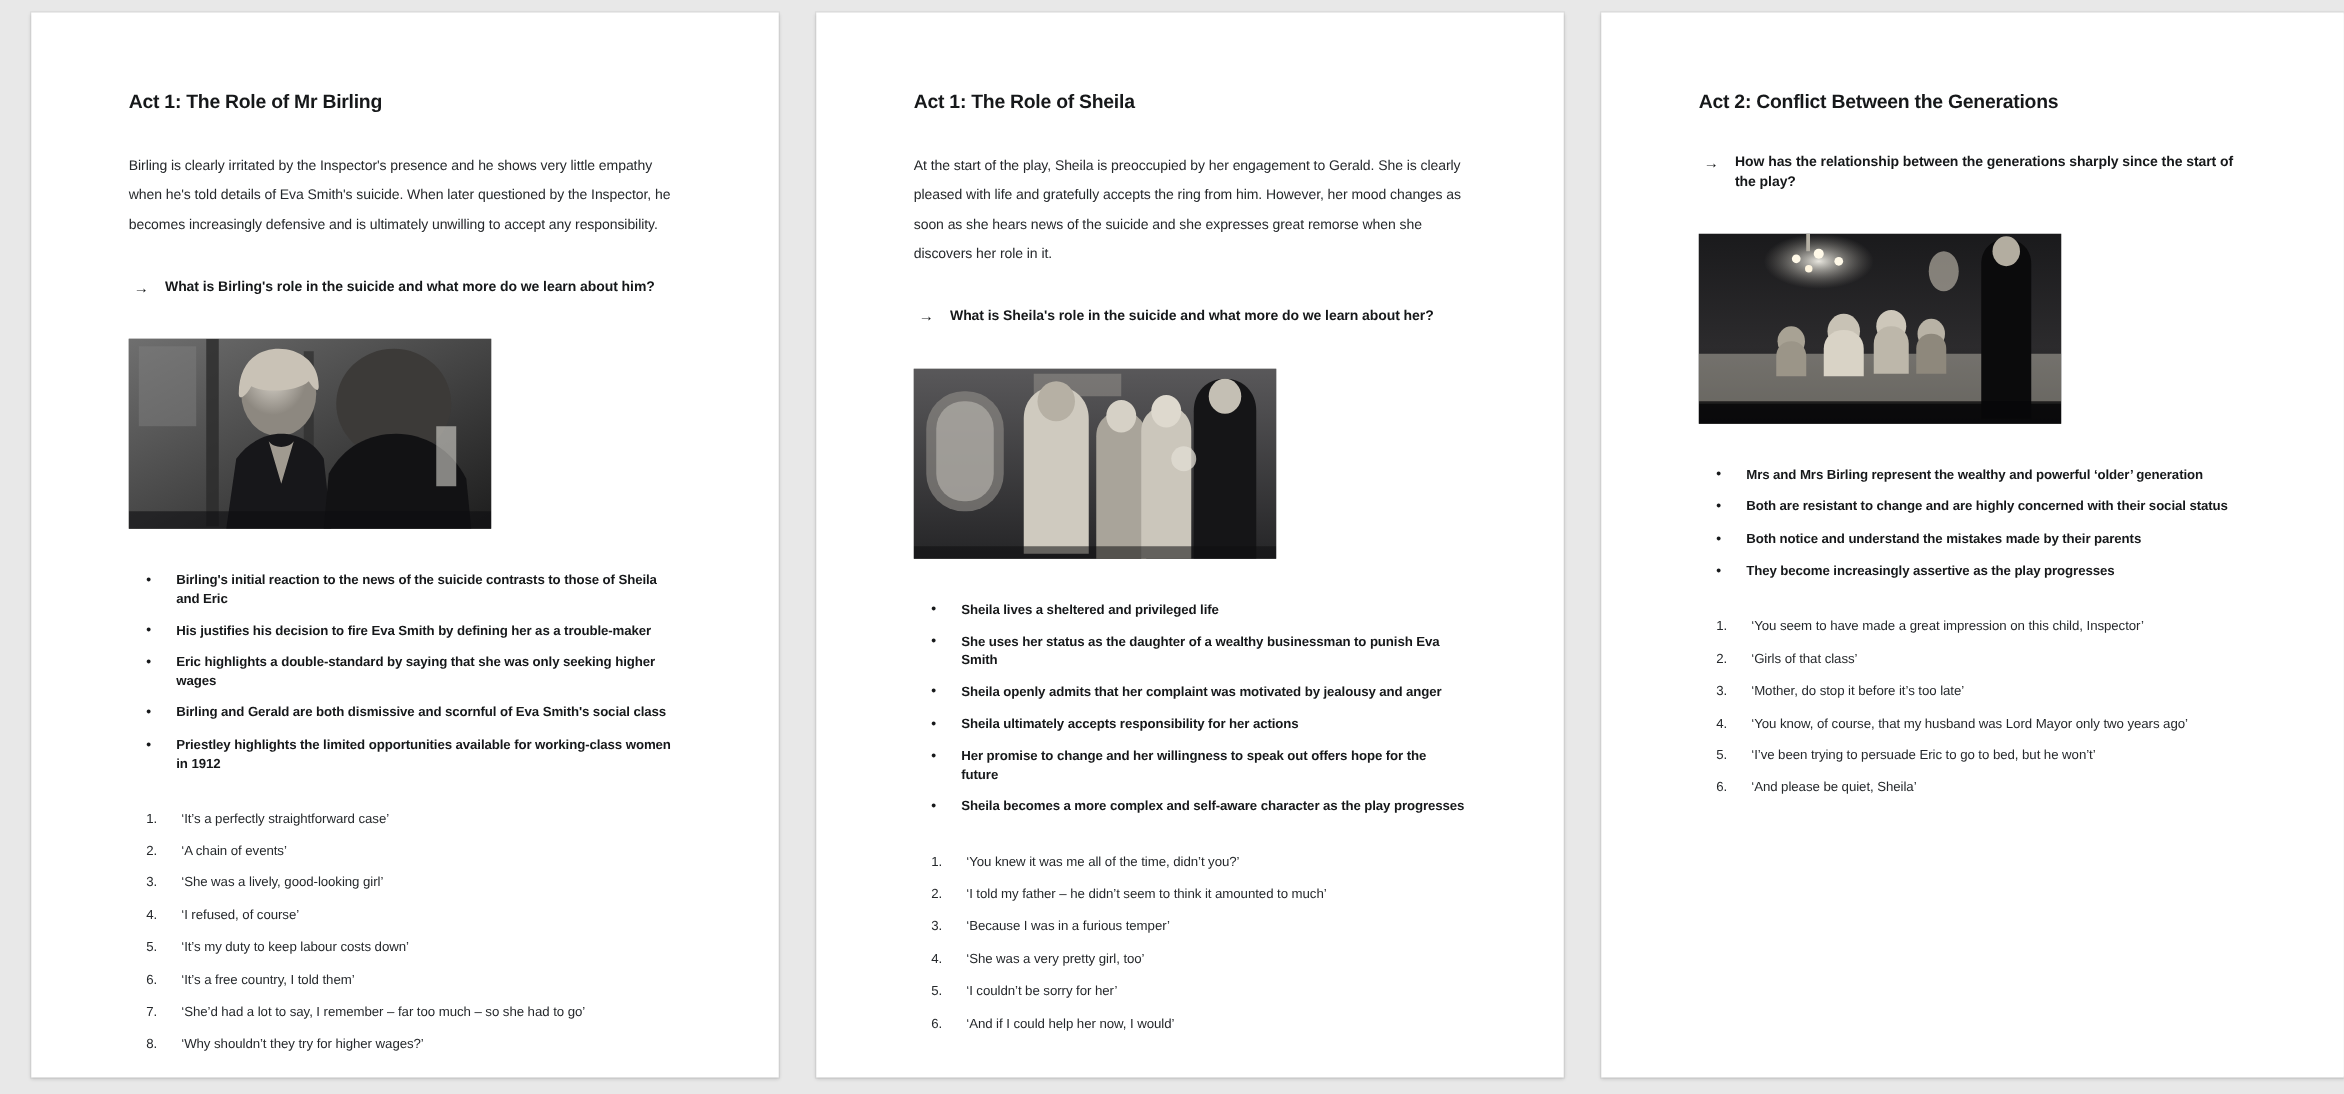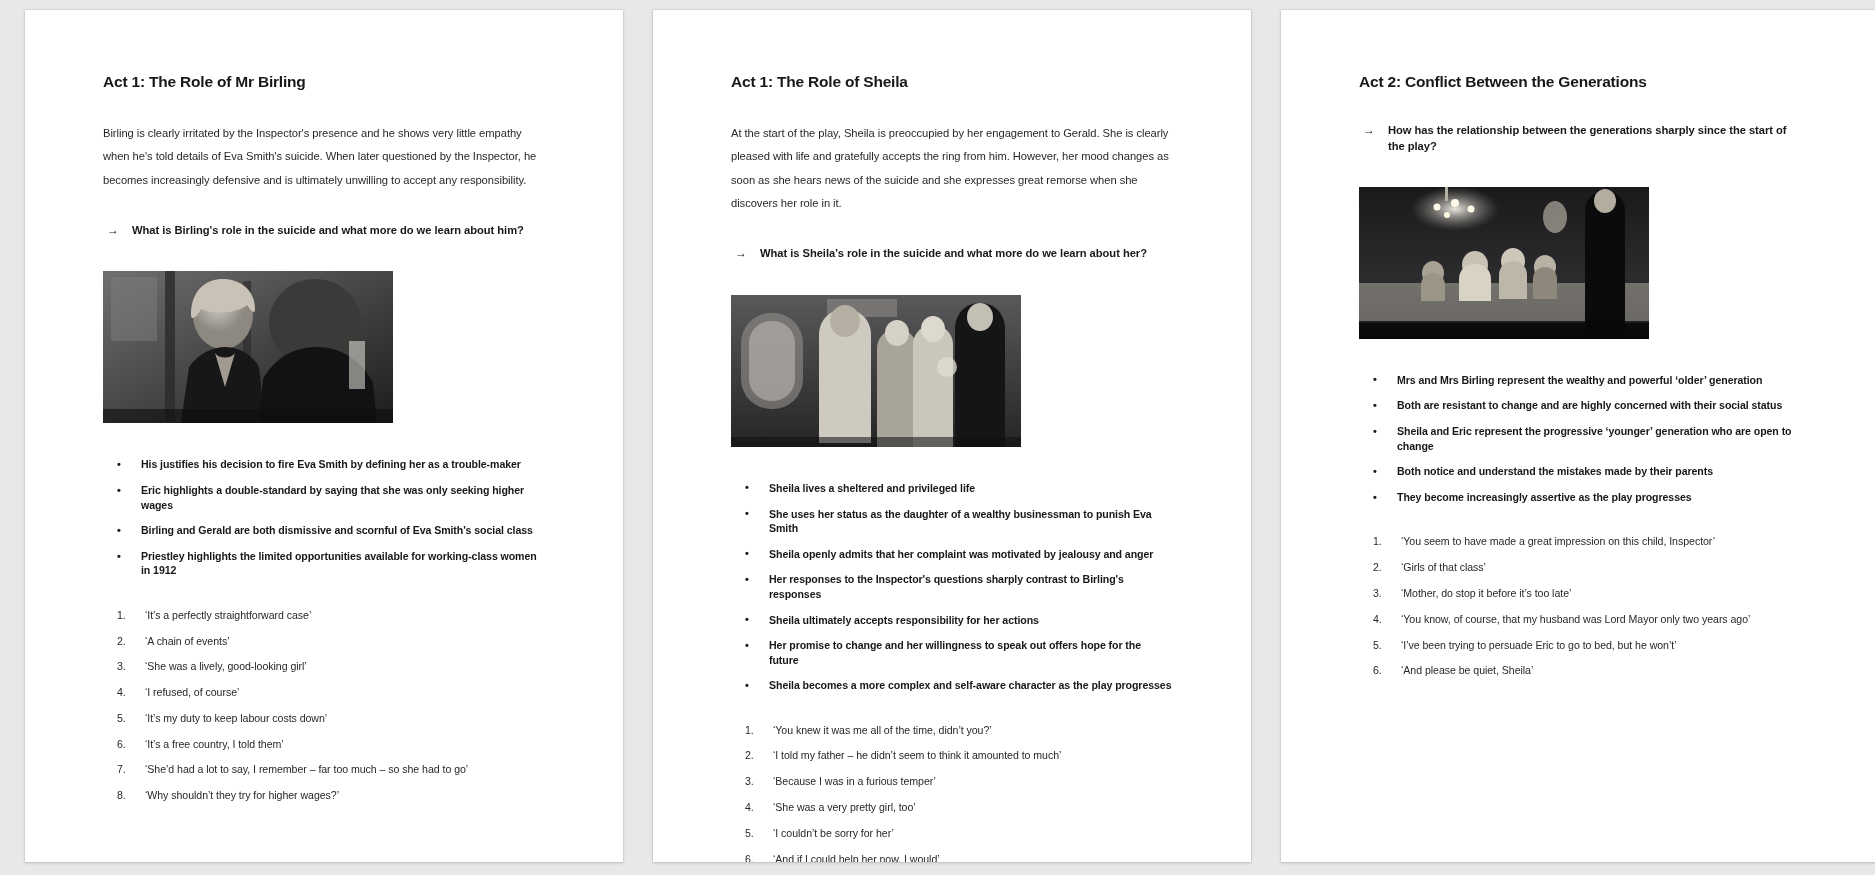--- a/index.html
+++ b/index.html
@@ -169,20 +169,21 @@
           <path d="M88 44c0-26 16-36 32-36s32 10 32 30c0 6-4 2-8-4-8 8-34 10-46 4-4 8-10 12-10 6z" fill="#c9c2b6"></path>
           <path d="M86 96c10-14 24-20 36-20s26 6 34 20l6 56H78z" fill="#17171a"></path>
           <path d="M112 82l10 34 10-34c-4 6-16 6-20 0z" fill="#b9b2a6" opacity="0.85"></path>
           <ellipse cx="212" cy="52" rx="46" ry="44" fill="#3c3a38"></ellipse>
           <path d="M160 108c12-22 32-32 54-32s44 12 56 36l4 40H156z" fill="#121214"></path>
           <rect x="246" y="70" width="16" height="48" fill="#e6e3dc" opacity="0.55"></rect>
           <rect x="0" y="138" width="290" height="14" fill="#0e0e10" opacity="0.6"></rect>
         </svg>
       </div>
       <ul class="bullets">
+        <li>Birling's initial reaction to the news of the suicide contrasts to those of Sheila and Eric</li>
         <li>His justifies his decision to fire Eva Smith by defining her as a trouble-maker</li>
         <li>Eric highlights a double-standard by saying that she was only seeking higher wages</li>
         <li>Birling and Gerald are both dismissive and scornful of Eva Smith's social class</li>
         <li>Priestley highlights the limited opportunities available for working-class women in 1912</li>
       </ul>
       <ol class="quotes">
         <li>‘It’s a perfectly straightforward case’</li>
         <li>‘A chain of events’</li>
         <li>‘She was a lively, good-looking girl’</li>
         <li>‘I refused, of course’</li>
@@ -220,21 +221,20 @@
           <path d="M224 34c0-16 11-26 25-26s25 10 25 26v118h-50z" fill="#151517"></path>
           <ellipse cx="249" cy="22" rx="13" ry="14" fill="#c4bfb4"></ellipse>
           <circle cx="216" cy="72" r="10" fill="#e2ded4" opacity="0.75"></circle>
           <rect x="0" y="142" width="290" height="10" fill="#0f0f11" opacity="0.55"></rect>
         </svg>
       </div>
       <ul class="bullets">
         <li>Sheila lives a sheltered and privileged life</li>
         <li>She uses her status as the daughter of a wealthy businessman to punish Eva Smith</li>
         <li>Sheila openly admits that her complaint was motivated by jealousy and anger</li>
-        <li>Her responses to the Inspector's questions sharply contrast to Birling's responses</li>
         <li>Sheila ultimately accepts responsibility for her actions</li>
         <li>Her promise to change and her willingness to speak out offers hope for the future</li>
         <li>Sheila becomes a more complex and self-aware character as the play progresses</li>
       </ul>
       <ol class="quotes">
         <li>‘You knew it was me all of the time, didn’t you?’</li>
         <li>‘I told my father – he didn’t seem to think it amounted to much’</li>
         <li>‘Because I was in a furious temper’</li>
         <li>‘She was a very pretty girl, too’</li>
         <li>‘I couldn’t be sorry for her’</li>
@@ -278,21 +278,20 @@
           <ellipse cx="74" cy="86" rx="11" ry="12" fill="#a8a294"></ellipse>
           <path d="M62 98c0-7 5-12 12-12s12 5 12 12v16H62z" fill="#9b9588"></path>
           <ellipse cx="186" cy="80" rx="11" ry="12" fill="#b8b2a5"></ellipse>
           <path d="M174 92c0-7 5-12 12-12s12 5 12 12v20h-24z" fill="#8e887c"></path>
           <rect x="0" y="134" width="290" height="18" fill="#070708" opacity="0.75"></rect>
         </svg>
       </div>
       <ul class="bullets">
         <li>Mrs and Mrs Birling represent the wealthy and powerful ‘older’ generation</li>
         <li>Both are resistant to change and are highly concerned with their social status</li>
-        <li>Sheila and Eric represent the progressive ‘younger’ generation who are open to change</li>
         <li>Both notice and understand the mistakes made by their parents</li>
         <li>They become increasingly assertive as the play progresses</li>
       </ul>
       <ol class="quotes">
         <li>‘You seem to have made a great impression on this child, Inspector’</li>
         <li>‘Girls of that class’</li>
         <li>‘Mother, do stop it before it’s too late’</li>
         <li>‘You know, of course, that my husband was Lord Mayor only two years ago’</li>
         <li>‘I’ve been trying to persuade Eric to go to bed, but he won’t’</li>
         <li>‘And please be quiet, Sheila’</li>

